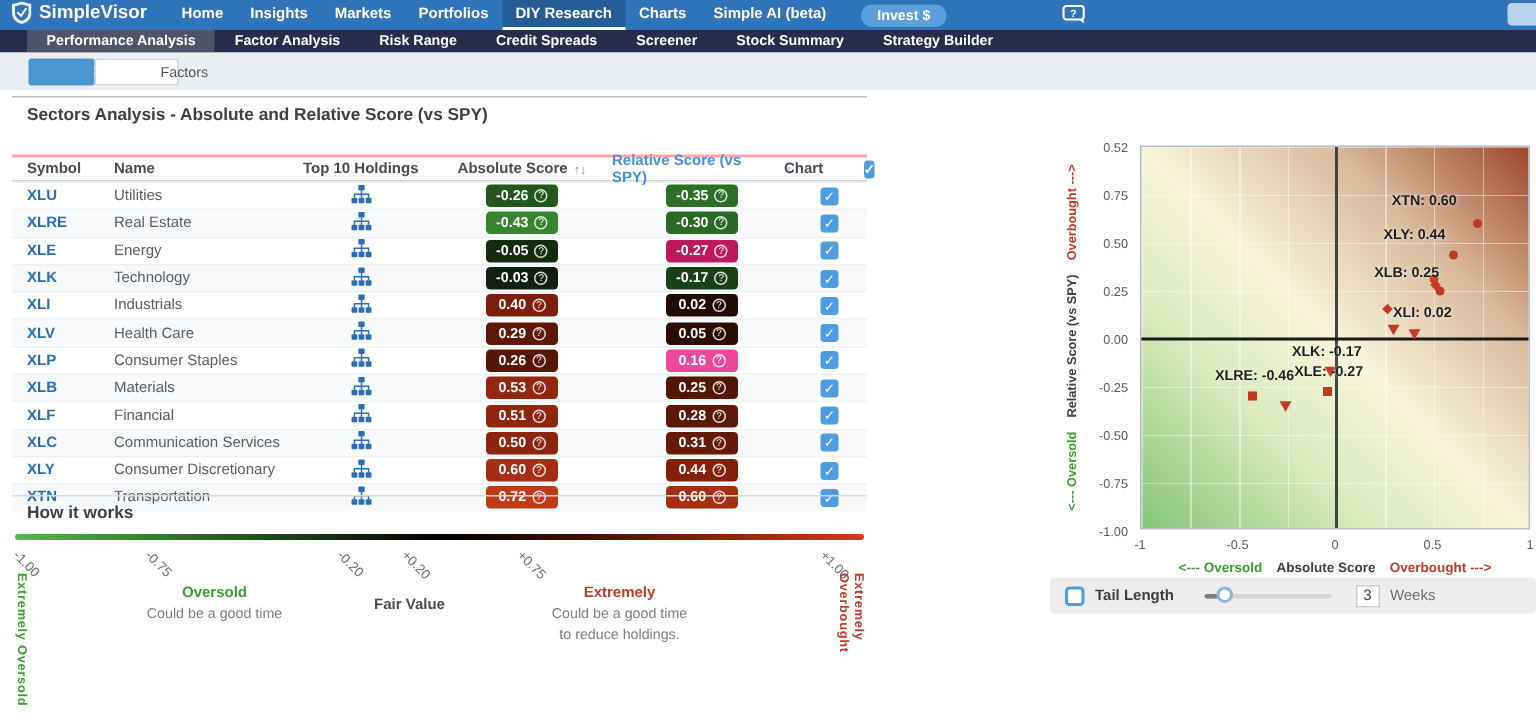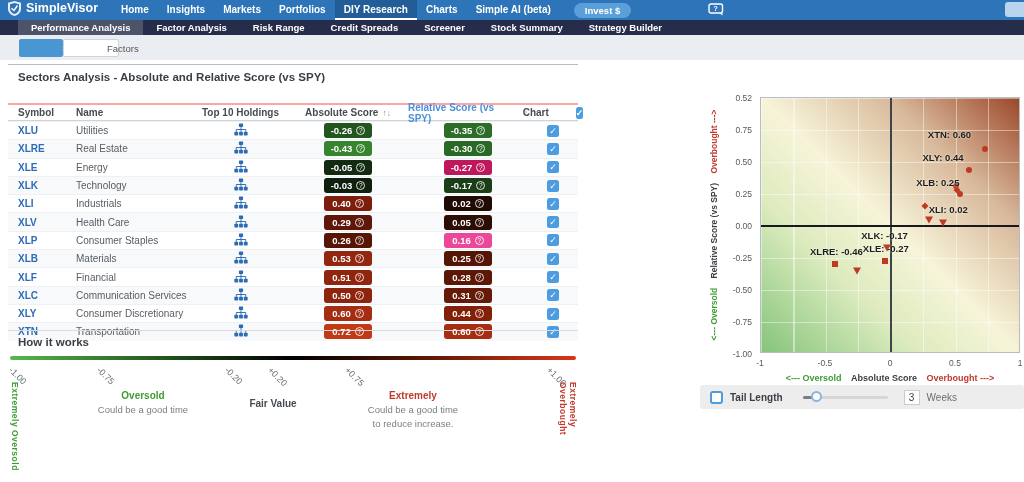--- a/index.html
+++ b/index.html
@@ -539,21 +539,21 @@
     <div class="blk oversold">
       <div class="bt">Oversold</div>
       <div>Could be a good time</div>
     </div>
     <div class="blk fair">
       <div class="bt">Fair Value</div>
     </div>
     <div class="blk overbought">
       <div class="bt">Extremely</div>
       <div>Could be a good time</div>
-      <div>to reduce increase.</div>
+      <div>to reduce holdings.</div>
     </div>
   <span class="hiw-tick" style="left: 1%;">-1.00</span>
       <span class="hiw-tick" style="left: 16.5%;">-0.75</span>
       <span class="hiw-tick" style="left: 39%;">-0.20</span>
       <span class="hiw-tick" style="left: 46.5%;">+0.20</span>
       <span class="hiw-tick" style="left: 60%;">+0.75</span>
       <span class="hiw-tick" style="left: 95.5%;">+1.00</span>
     </div>
 </div>
 

